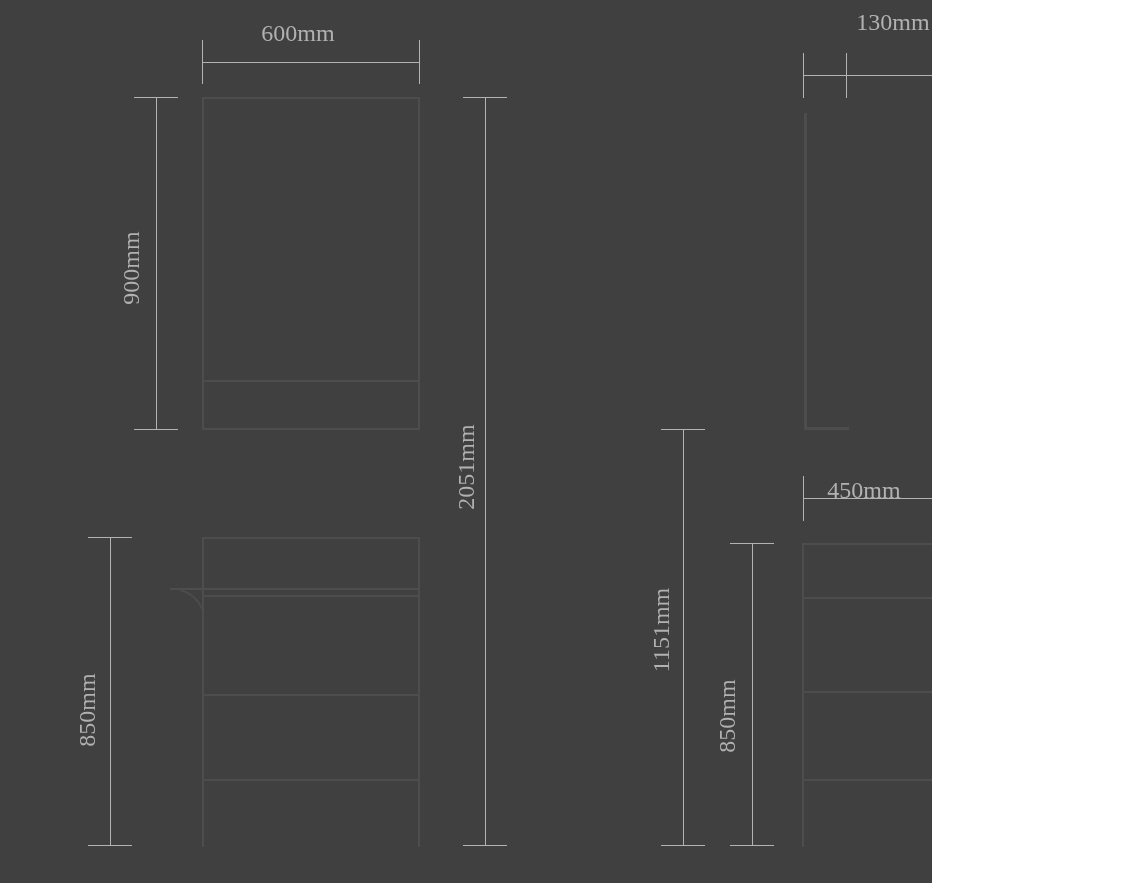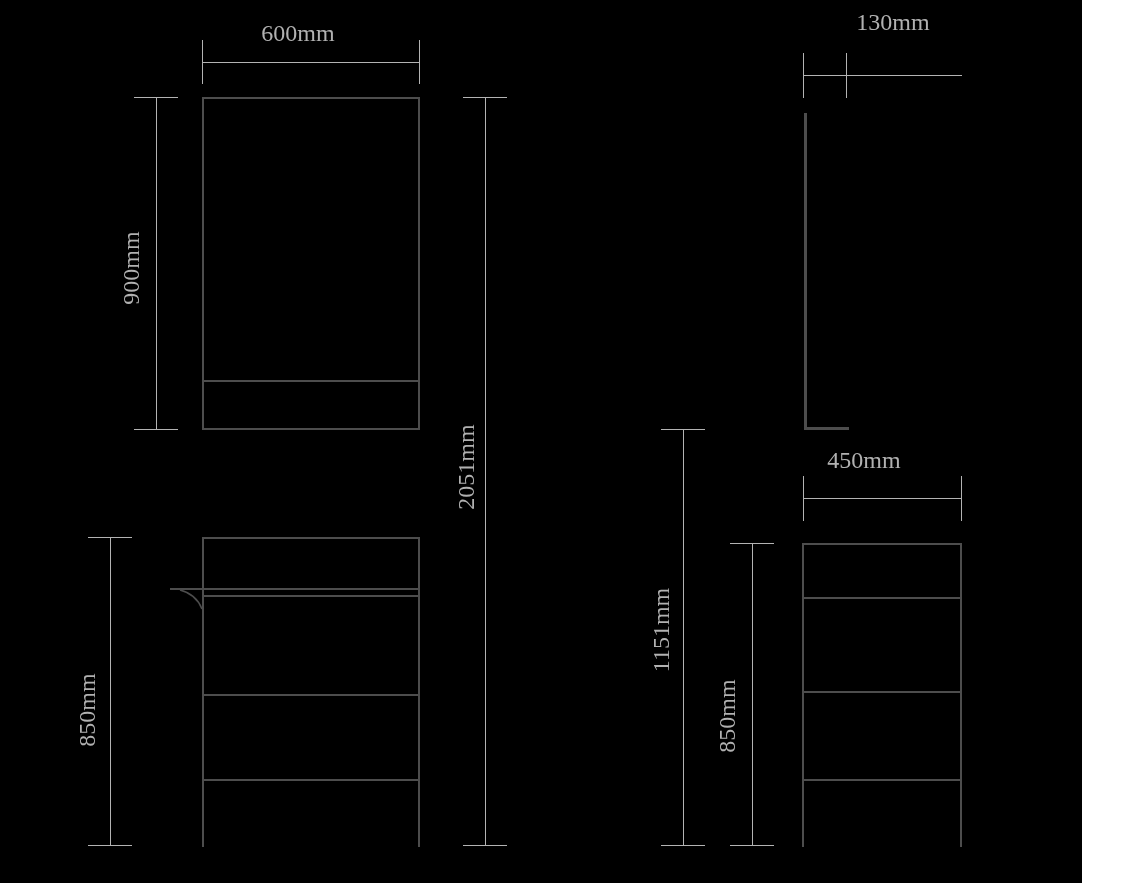--- a/index.html
+++ b/index.html
@@ -1,20 +1,20 @@
 <!DOCTYPE html>
 <html style="--object-line: #4d4d4d; --dimension-line: #b3b3b3; --label-text: #b1b1b1; --background: #ffffff;"><head>
 <meta charset="utf-8">
 <style>
   html,body{margin:0;padding:0;background:#fff;}
   .canvas{
     position:relative;
-    width:1082px;
+    width:932px;
     height:883px;
-    background:#000000;
+    background:#404040;
     overflow:hidden;
     font-family:"Liberation Serif","DejaVu Serif",serif;
   }
   
   .ln{position:absolute;}
   .dark{background:var(--object-line,#4d4d4d);}
   .dim{background:var(--dimension-line,#b3b3b3);}
   
   .rect{
     position:absolute;
@@ -91,21 +91,21 @@
     <div class="ln dark" style="left:802px;top:779px;width:160px;height:2px;"></div>
 
     <div class="ln dim" style="left:803px;top:75px;width:159px;height:1px;"></div>
     <div class="ln dim" style="left:803px;top:53px;width:1px;height:45px;"></div>
     <div class="ln dim" style="left:846px;top:53px;width:1px;height:45px;"></div>
     <div class="dim-label" style="left:893px;top:22px;">130mm</div>
 
     <div class="ln dim" style="left:803px;top:498px;width:159px;height:1px;"></div>
     <div class="ln dim" style="left:803px;top:476px;width:1px;height:45px;"></div>
     <div class="ln dim" style="left:961px;top:476px;width:1px;height:45px;"></div>
-    <div class="dim-label" style="left:864px;top:460px;">450mm</div>
+    <div class="dim-label" style="left:864px;top:490px;">450mm</div>
 
     <div class="ln dim" style="left:683px;top:429px;width:1px;height:417px;"></div>
     <div class="ln dim" style="left:661px;top:429px;width:44px;height:1px;"></div>
     <div class="ln dim" style="left:661px;top:845px;width:44px;height:1px;"></div>
     <div class="dim-label rot" style="left:661px;top:630px;">1151mm</div>
 
     <div class="ln dim" style="left:752px;top:543px;width:1px;height:303px;"></div>
     <div class="ln dim" style="left:730px;top:543px;width:44px;height:1px;"></div>
     <div class="ln dim" style="left:730px;top:845px;width:44px;height:1px;"></div>
     <div class="dim-label rot" style="left:727px;top:716px;">850mm</div>

